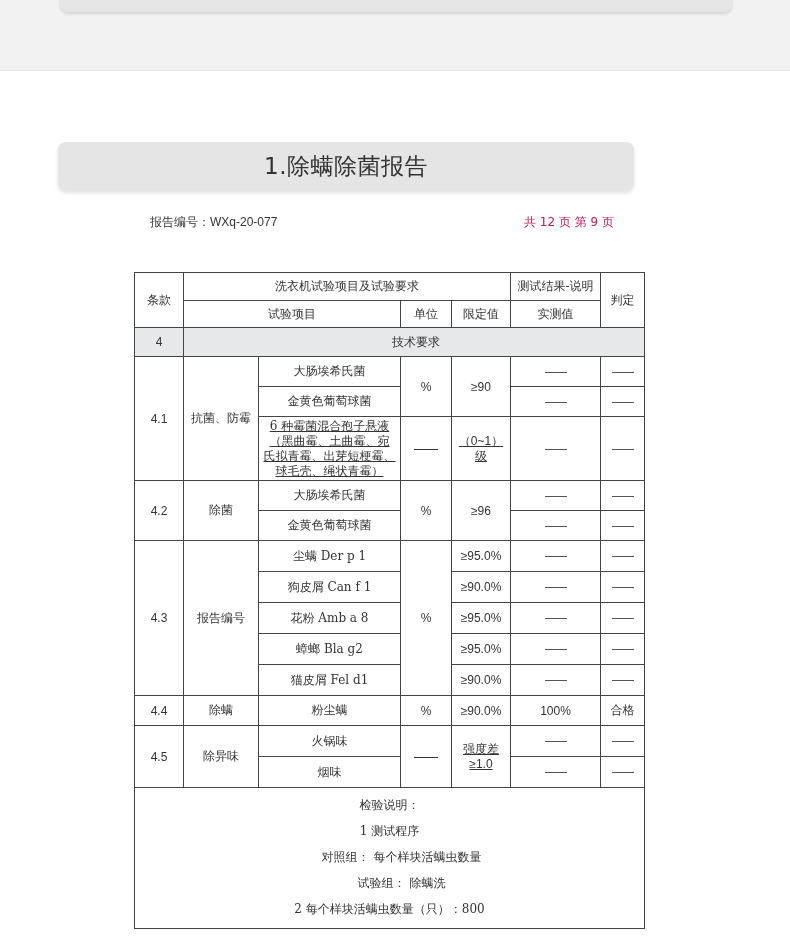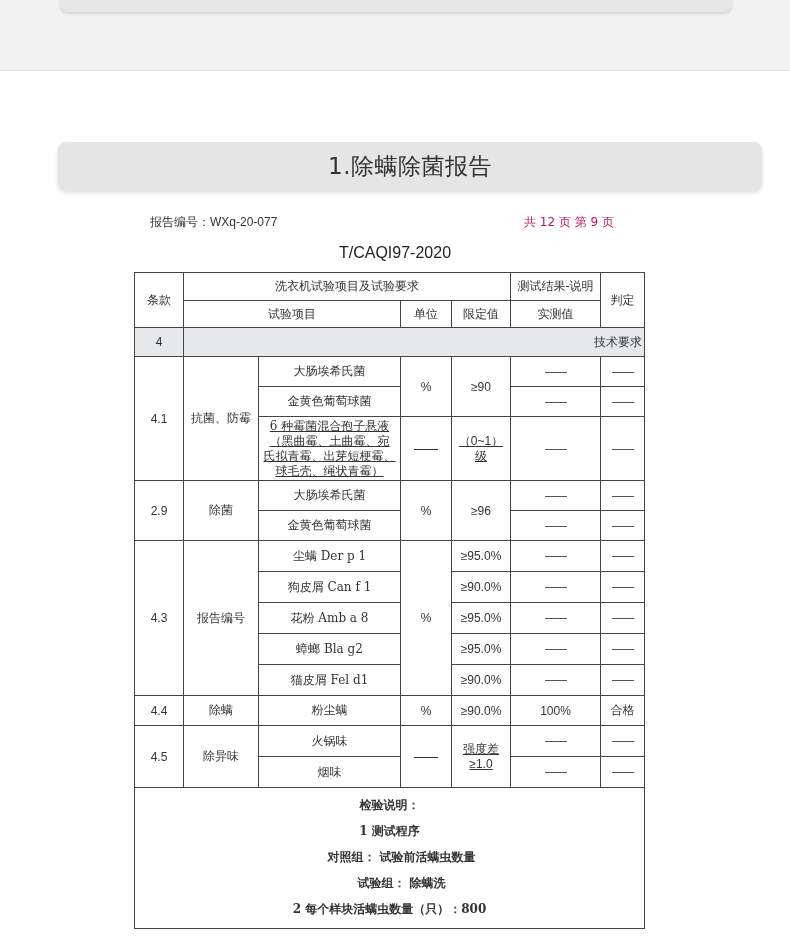--- a/index.html
+++ b/index.html
@@ -2,59 +2,58 @@
 <html><head>
 <meta charset="utf-8">
 <style>
   html, body { margin:0; padding:0; }
   body { width:790px; height:950px; background:#ffffff; position:relative; overflow:hidden;
          font-family:"DejaVu Sans", "Liberation Sans", sans-serif; color:#2a2a2a; }
   .top-band { position:absolute; left:0; top:0; width:790px; height:70px; background:#f2f2f2;
               border-bottom:1px solid #e6e6e6; }
   .top-card { position:absolute; left:60px; top:-10px; width:672px; height:22px; background:#e6e6e6;
               border-radius:0 0 8px 8px; box-shadow:0 2px 3px rgba(0,0,0,0.12); }
-  .title-card { position:absolute; left:58px; top:142px; width:704px; height:48px; background:#e5e5e5;
+  .title-card { position:absolute; left:58px; top:142px; width:576px; height:48px; background:#e5e5e5;
                 border-radius:8px; box-shadow:0 3px 4px rgba(0,0,0,0.12); display:flex;
                 align-items:center; justify-content:center; }
   .title-card span { font-size:23px; color:#333; letter-spacing:0.5px; }
   .doc { position:absolute; left:0; top:200px; width:653px; height:750px; }
   .meta-left { position:absolute; left:150px; top:14px; font-size:12px; color:#333; }
   .meta-right { position:absolute; left:524px; top:14px; font-size:12px; color:#be185d; }
   .std { position:absolute; left:0; width:790px; top:44px; text-align:center; font-size:16px;
          font-family:"Liberation Sans", sans-serif; color:#222; }
   table.report { position:absolute; left:134px; top:72px; border-collapse:collapse; table-layout:fixed;
                  width:510px; font-size:12px; font-family:"DejaVu Serif","Liberation Serif", serif; color:#333; }
   table.report td { border:1px solid #444; text-align:center; vertical-align:middle; padding:0 2px; }
   .shade td { background:#e6e8ea; }
-  .shade td.left { text-align:right; padding-left:6px; }
+  .shade td.left { text-align:center; padding-left:6px; }
   .dash { display:inline-block; width:22px; border-top:1px solid #555; vertical-align:middle; }
   .dash-long { display:inline-block; width:24px; border-top:1.5px solid #333; vertical-align:middle; }
   .multi { line-height:15px; font-size:12px; padding:1px 2px;text-decoration:underline; }
   .sans { font-family:"Liberation Sans", sans-serif; }
-  .notes { text-align:center; vertical-align:top !important; padding:4px 4px 6px 4px !important; height:130px;font-weight:bold; }
+  .notes { text-align:center; vertical-align:top !important; padding:4px 4px 6px 4px !important; height:130px; }
   .notes div { line-height:26px; font-size:12px; }
   .indent { padding-left:24px; }
 </style>
 </head>
 <body>
 
 <div class="top-band">
   <div class="top-card"></div>
 </div>
 
 <div class="title-card">
   <span>1.除螨除菌报告</span>
 </div>
 
 <div class="doc">
   <div class="meta-left">
     <span>报告编号：</span><span class="sans">WXq-20-077</span>
   </div>
   <div class="meta-right">共 12 页 第 9 页</div>
-  <div class="std">T/CAQI97-2020</div>
 
   <table class="report">
     <colgroup>
       <col style="width:49px">
         <col style="width:75px">
         <col style="width:142px">
         <col style="width:51px">
       <col style="width:59px">
         <col style="width:90px">
         <col style="width:44px">
@@ -101,21 +100,21 @@
       <td><span class="dash-long"></span></td>
       <td class="multi">
         <div class="sans">（0~1）</div>
         <div>级</div>
       </td>
       <td><span class="dash"></span></td>
       <td><span class="dash"></span></td>
     </tr>
 
     <tr style="height:30px">
-      <td rowspan="2" class="sans">2.9</td>
+      <td rowspan="2" class="sans">4.2</td>
       <td rowspan="2">除菌</td>
       <td>大肠埃希氏菌</td>
       <td rowspan="2" class="sans">%</td>
       <td rowspan="2" class="sans">≥96</td>
       <td><span class="dash"></span></td>
       <td><span class="dash"></span></td>
     </tr>
     <tr style="height:30px">
       <td>金黄色葡萄球菌</td>
       <td><span class="dash"></span></td>
@@ -181,20 +180,20 @@
     <tr style="height:31px">
       <td>烟味</td>
       <td><span class="dash"></span></td>
       <td><span class="dash"></span></td>
     </tr>
 
     <tr>
       <td colspan="7" class="notes">
         <div>检验说明：</div>
         <div style="margin-top:0">1 测试程序</div>
-        <div class="indent">对照组：   试验前活螨虫数量</div>
+        <div class="indent">对照组：   每个样块活螨虫数量</div>
         <div class="indent">试验组：   除螨洗</div>
         <div>2 每个样块活螨虫数量（只）：800</div>
       </td>
     </tr>
   </tbody>
     </table>
 </div>
 
 </body></html>

